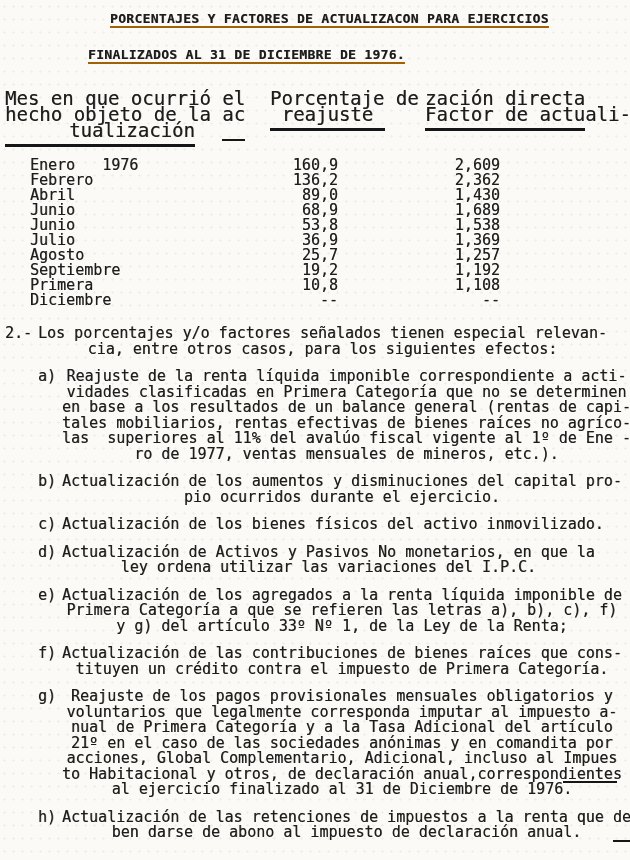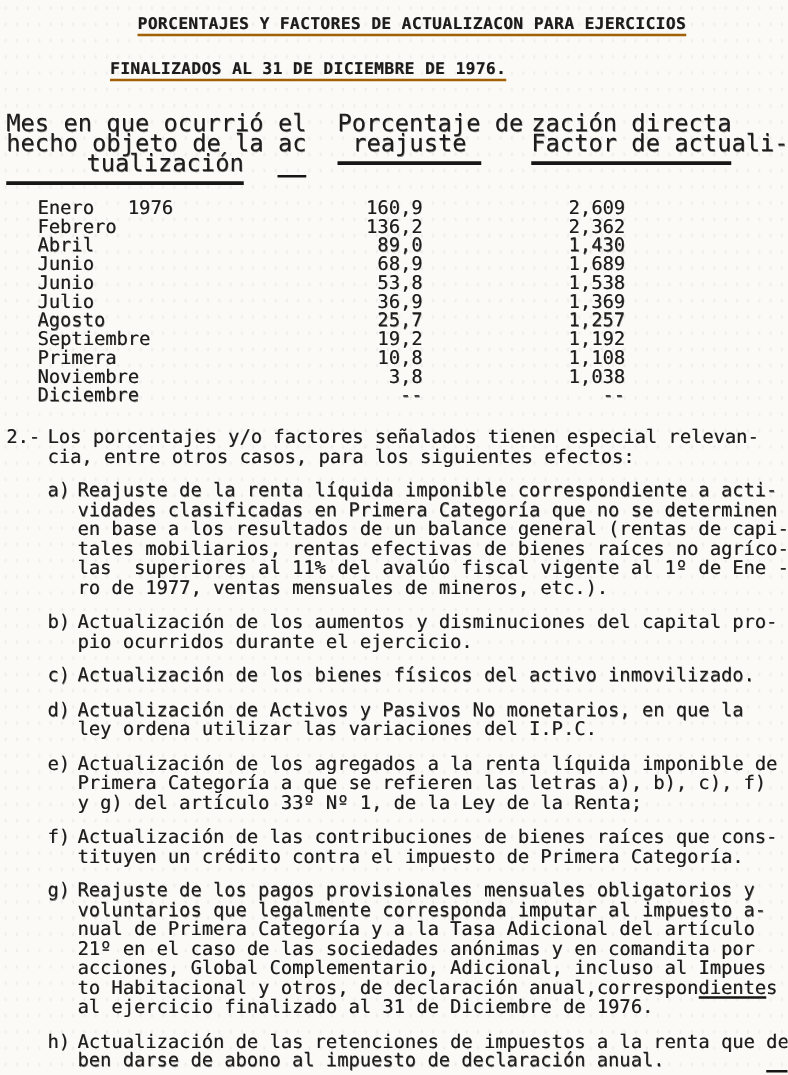--- a/index.html
+++ b/index.html
@@ -43,21 +43,21 @@
   #table-rows { margin-top: 11px; }
   .trow { font-size: 15px; line-height: 15px; }
   .c-month { padding-left: 25px; white-space: pre; }
   .c-pct   { text-align: right; padding-right: 52px; white-space: pre; }
   .c-factor{ text-align: right; padding-right: 130px; white-space: pre; }
 
   
   .bodytext { margin-top: 18px; font-size: 15px; line-height: 15.5px; }
   .para { display: flex; align-items: flex-start; }
   .pnum { width: 33px; flex: 0 0 33px; }
-  .plines, .ilines { white-space: pre; }
+  .plines, .ilines { white-space: pre; text-align: center; }
   .item { display: flex; align-items: flex-start; margin-top: 12px; margin-left: 33px; }
   .letter { width: 24px; flex: 0 0 24px; }
 </style>
 </head>
 <body>
 
 <div class="page">
 
   <div class="title-block">
     <span class="title-line t1">PORCENTAJES Y FACTORES DE ACTUALIZACON PARA EJERCICIOS</span>
@@ -123,25 +123,20 @@
         <div class="c-month">Septiembre</div>
         <div class="c-pct">19,2</div>
         <div class="c-factor">1,192</div>
       </div>
       <div class="trow">
         <div class="c-month">Primera</div>
         <div class="c-pct">10,8</div>
         <div class="c-factor">1,108</div>
       </div>
       <div class="trow">
-        <div class="c-month">Noviembre</div>
-        <div class="c-pct">3,8</div>
-        <div class="c-factor">1,038</div>
-      </div>
-      <div class="trow">
         <div class="c-month">Diciembre</div>
         <div class="c-pct">--</div>
         <div class="c-factor">--</div>
       </div>
     </div>
 
   <div class="bodytext">
     <div class="para">
       <span class="pnum">2.-</span>
       <div class="plines" id="p2-lines">Los porcentajes y/o factores señalados tienen especial relevan-<br>cia, entre otros casos, para los siguientes efectos:</div>

